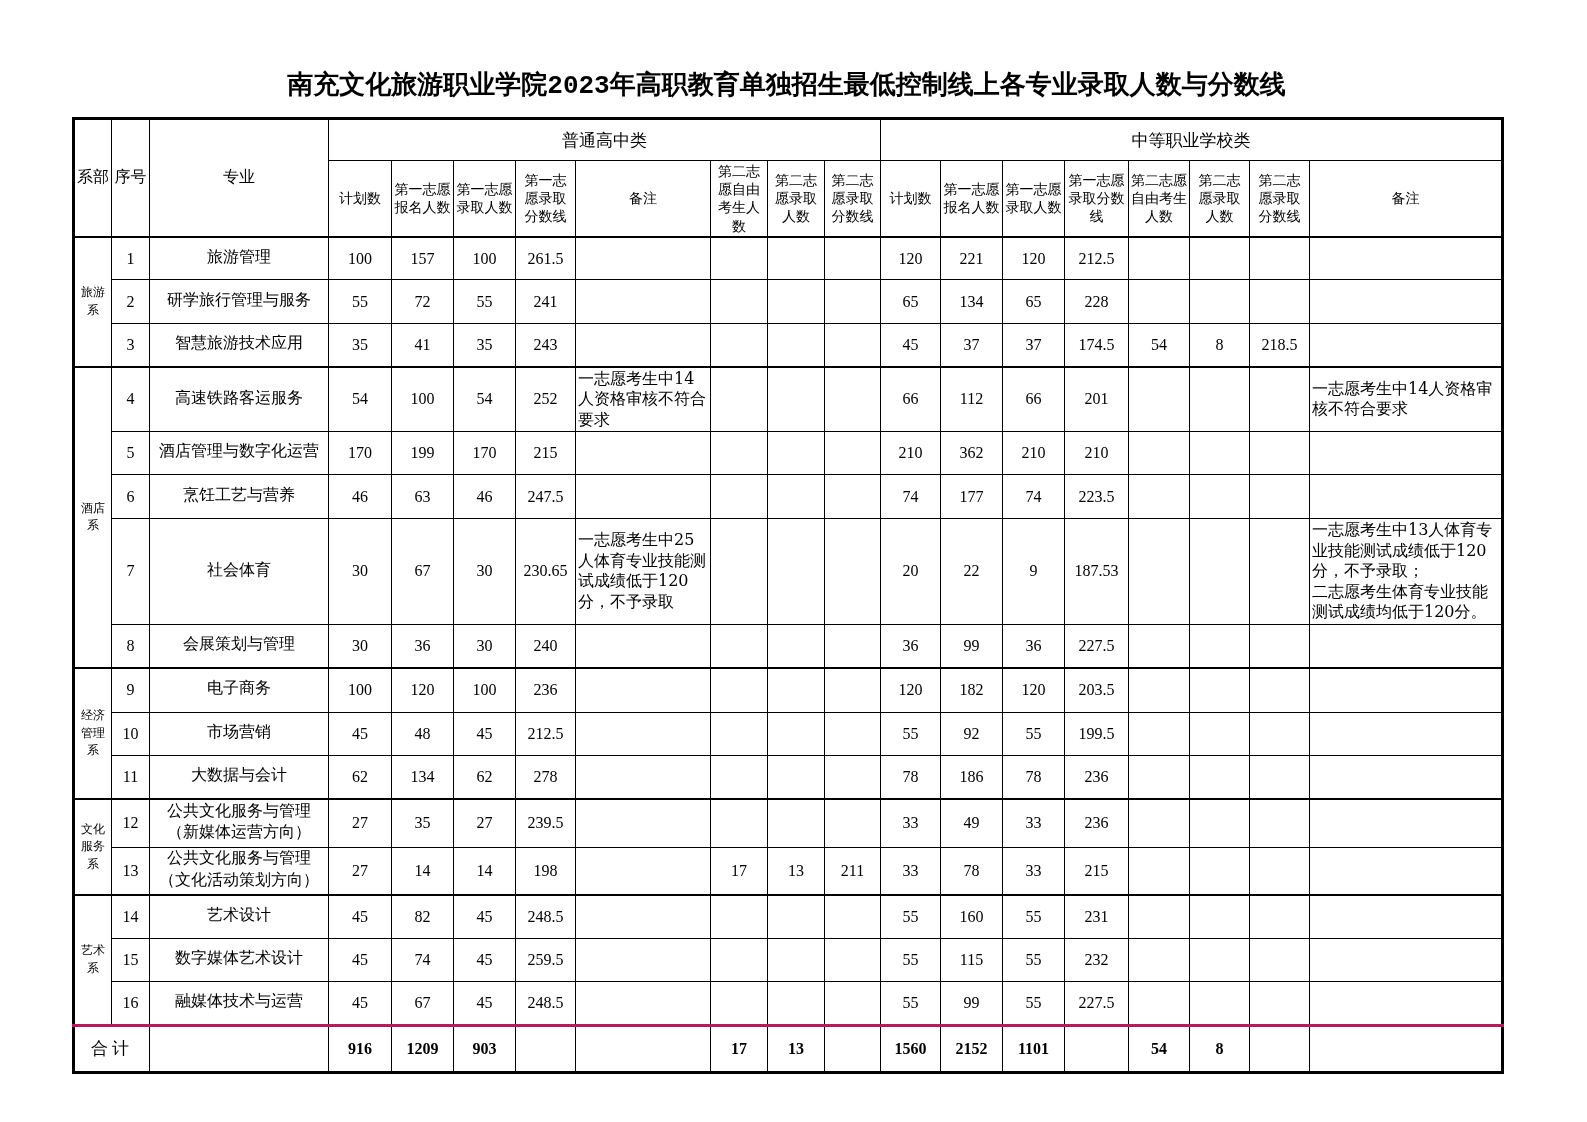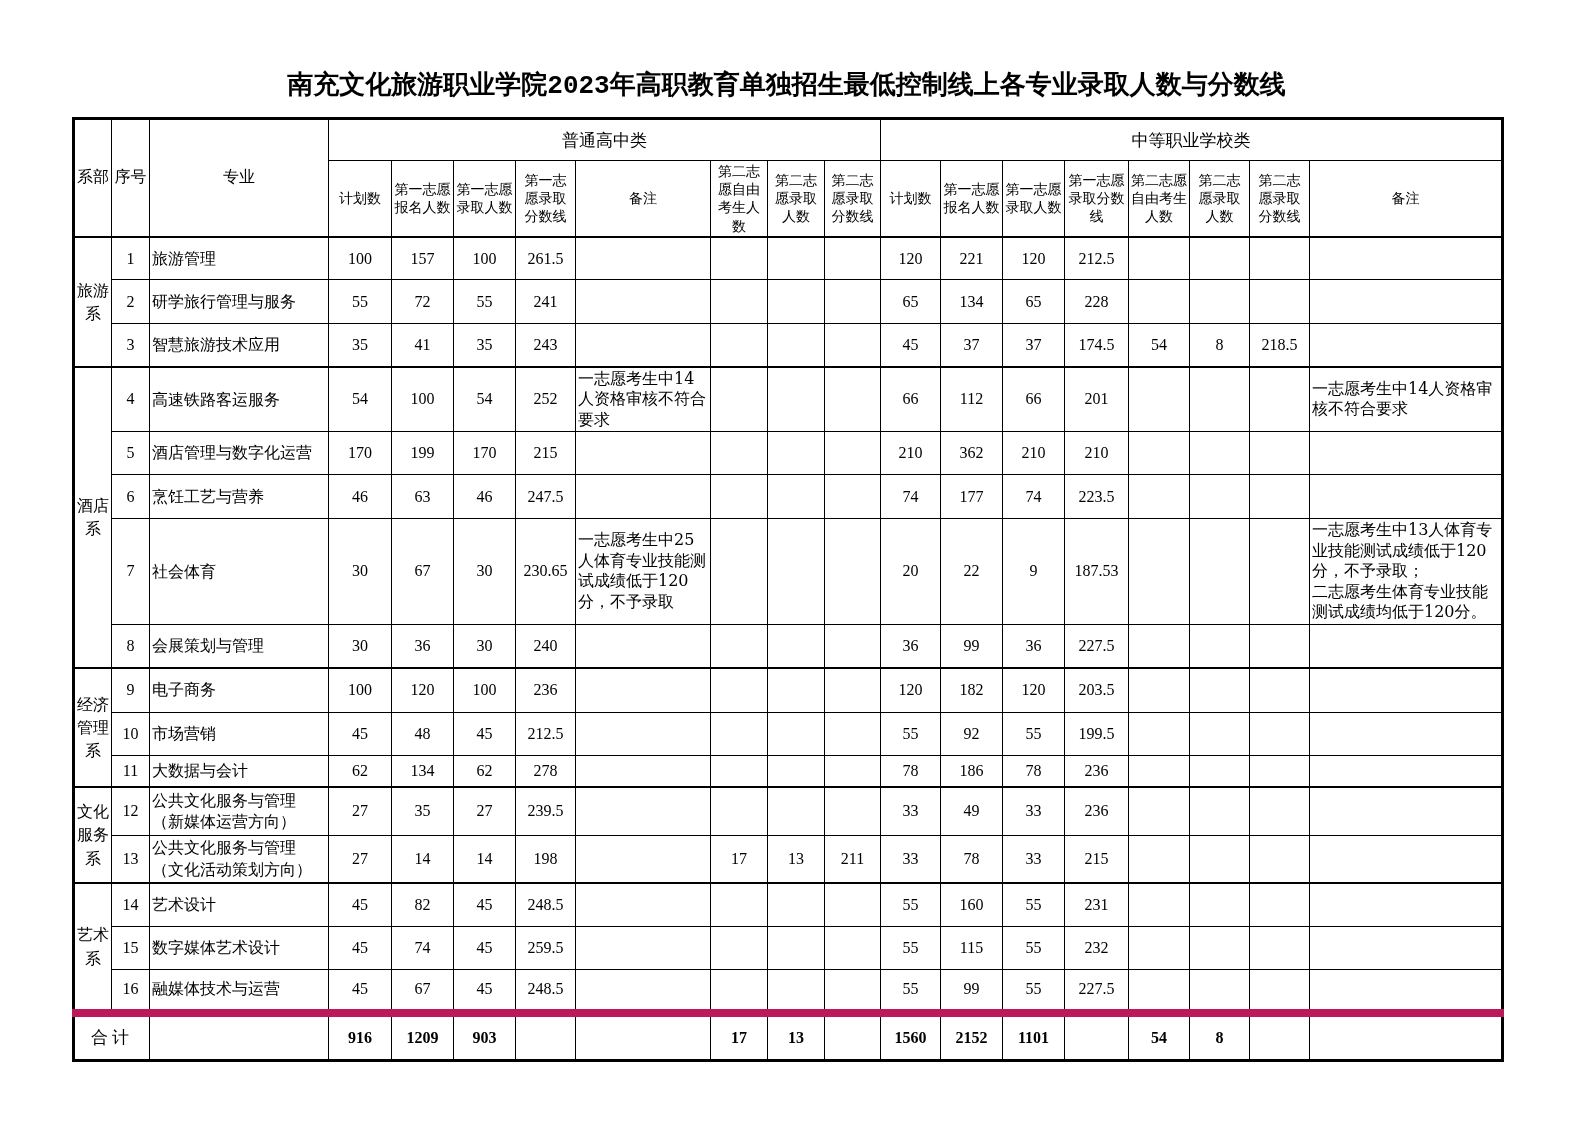--- a/index.html
+++ b/index.html
@@ -19,27 +19,27 @@
   .grid th,.grid td{
     border:1px solid #000;padding:1px 2px;overflow:hidden;
     font-weight:normal;vertical-align:middle;
   }
   
   .corner{font-size:16px;}
   .ghead{font-size:17px;text-align:center;border-bottom:2px solid #000;}
   .shead{font-size:14px;line-height:1.3;text-align:center;padding:1px 1px;}
   thead tr.sub th{border-bottom:2px solid #000;}
   
-  .dept{font-size:16px;text-align:center;line-height:1.45;padding:0 1px;}
+  .dept{font-size:12px;text-align:center;line-height:1.45;padding:0 1px;}
   .idx{font-size:16px;font-weight:bold;text-align:center;font-family:"Liberation Serif",serif;}
-  .major{font-size:16px;text-align:left;padding:1px 4px;line-height:1.35;}
+  .major{font-size:16px;text-align:center;padding:1px 4px;line-height:1.35;font-family:Liberation Mono, monospace;}
   .num{font-size:16px;text-align:center;font-family:"Liberation Serif",serif;}
   .note{font-size:16px;text-align:left;line-height:1.28;white-space:pre-line;padding:1px 4px;}
   tr.gstart td{border-top:2px solid #000;}
-  tr.total td{border-top:8px solid #be185d;}
+  tr.total td{border-top:3px solid #be185d;}
   tr.total .num{font-weight:bold;}
   .sum-label{font-size:17px;text-align:center;letter-spacing:4px;}
 </style>
 </head>
 <body>
 
 <h1 class="title">南充文化旅游职业学院2023年高职教育单独招生最低控制线上各专业录取人数与分数线</h1>
 
 <table class="grid">
   <colgroup id="cols">
@@ -288,21 +288,21 @@
         <td class="num"></td>
         <td class="num">55</td>
         <td class="num">92</td>
         <td class="num">55</td>
         <td class="num">199.5</td>
         <td class="num"></td>
         <td class="num"></td>
         <td class="num"></td>
         <td class="note"></td>
       </tr>
-      <tr style="height: 32px;">
+      <tr style="height: 44px;">
         <td class="idx">11</td>
         <td class="major">大数据与会计</td>
         <td class="num">62</td>
         <td class="num">134</td>
         <td class="num">62</td>
         <td class="num">278</td>
         <td class="note"></td>
         <td class="num"></td>
         <td class="num"></td>
         <td class="num"></td>

